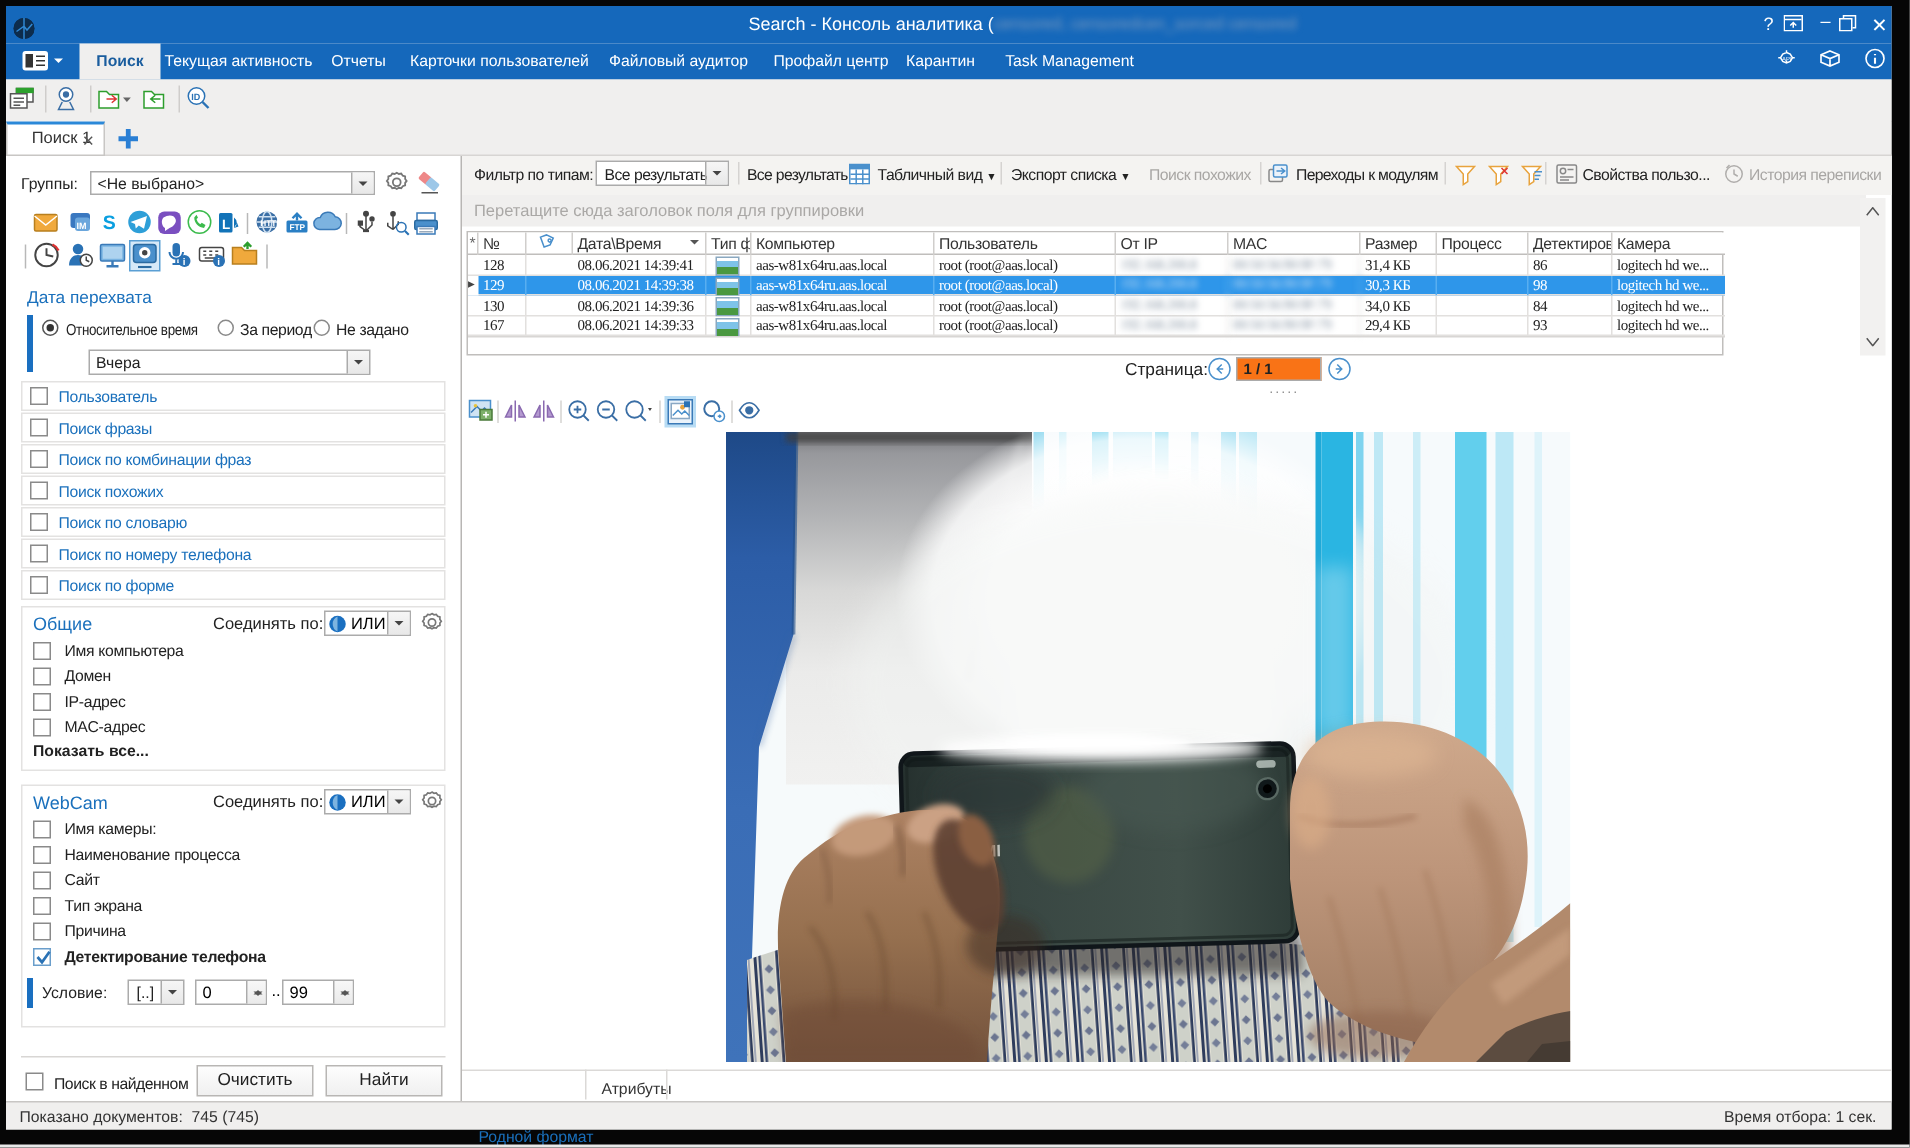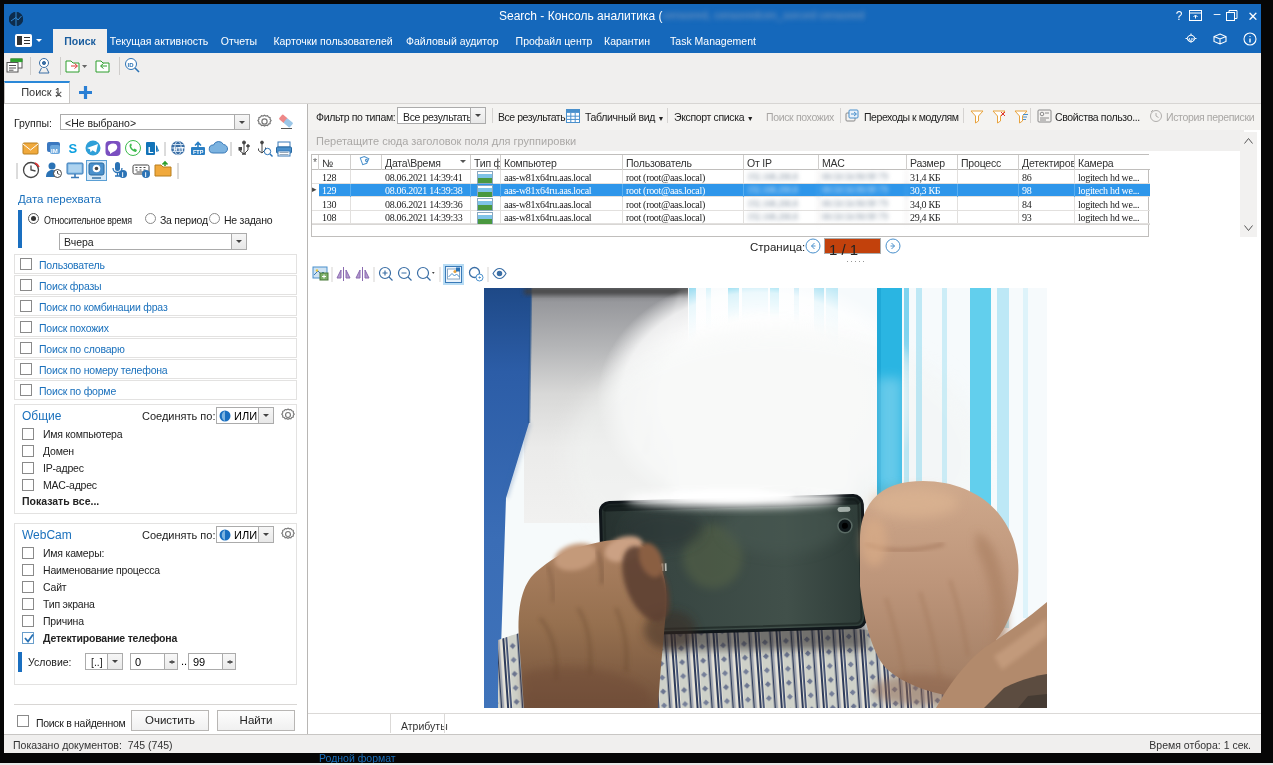--- a/index.html
+++ b/index.html
@@ -573,21 +573,21 @@
             <div class="tc" style="left:189px;width:122px;">aas-w81x64ru.aas.local</div>
             <div class="tc" style="left:311px;width:121px;">root (root@aas.local)</div>
             <div class="tc blur" style="left:432px;width:75px;">192.168.200.8</div>
             <div class="tc blur" style="left:507px;width:88px;">00:50:56:90:9F:79</div>
             <div class="tc" style="left:595px;width:51px;">34,0 КБ</div>
             <div class="tc" style="left:646px;width:61px;"></div>
             <div class="tc" style="left:707px;width:56px;">84</div>
             <div class="tc" style="left:763px;width:75px;border-right:none;">logitech hd we...</div>
           </div>
         <div class="trow" style="top:55.5px;">
-            <div class="tc" style="left:7px;width:32px;">108</div>
+            <div class="tc" style="left:7px;width:32px;">167</div>
             <div class="tc" style="left:70px;width:89px;">08.06.2021 14:39:33</div>
             <div class="tc pic" style="left:159px;width:30px;"></div>
             <div class="tc" style="left:189px;width:122px;">aas-w81x64ru.aas.local</div>
             <div class="tc" style="left:311px;width:121px;">root (root@aas.local)</div>
             <div class="tc blur" style="left:432px;width:75px;">192.168.200.8</div>
             <div class="tc blur" style="left:507px;width:88px;">00:50:56:90:9F:79</div>
             <div class="tc" style="left:595px;width:51px;">29,4 КБ</div>
             <div class="tc" style="left:646px;width:61px;"></div>
             <div class="tc" style="left:707px;width:56px;">93</div>
             <div class="tc" style="left:763px;width:75px;border-right:none;">logitech hd we...</div>
@@ -602,21 +602,21 @@
         <svg class="abs" style="left:4px; top:93px;" width="9" height="6" viewBox="0 0 9 6">
             <path d="M0.5 0.5 L4.5 5.5 L8.5 0.5" fill="none" stroke="#555"></path>
           </svg>
       </div>
 
       <div class="abs" style="left:442px; top:137px; font-size:11.5px; color:#222;">Страница:</div>
       <svg class="abs" style="left:497px; top:134px;" width="16" height="16" viewBox="0 0 16 16" fill="none" stroke="#4a90cc">
           <circle cx="8" cy="8" r="7"></circle>
           <path d="M9.5 5 l-3 3 3 3 M6.5 8 h4"></path>
         </svg>
-      <div class="abs" style="left:516px; top:134px; width:57px; height:16px; background:#c2410c; border:1px solid #ababab; font-size:15px; color:#222;">
+      <div class="abs" style="left:516px; top:134px; width:57px; height:16px; background:#f97316; border:1px solid #ababab; font-size:10px; color:#222;font-weight:bold;">
           <span style="position:absolute;left:4px;top:2px;">1 / 1</span>
         </div>
       <svg class="abs" style="left:577px; top:134px;" width="16" height="16" viewBox="0 0 16 16" fill="none" stroke="#4a90cc">
           <circle cx="8" cy="8" r="7"></circle>
           <path d="M6.5 5 l3 3 -3 3 M5.5 8 h4"></path>
         </svg>
       <div class="abs" style="left:538px; top:152px; font-size:9px; color:#888; letter-spacing:1px;">·····</div>
 
       <svg class="abs" style="left:4px; top:160px;" width="220" height="22" viewBox="0 0 220 22" fill="none">
         <g>

